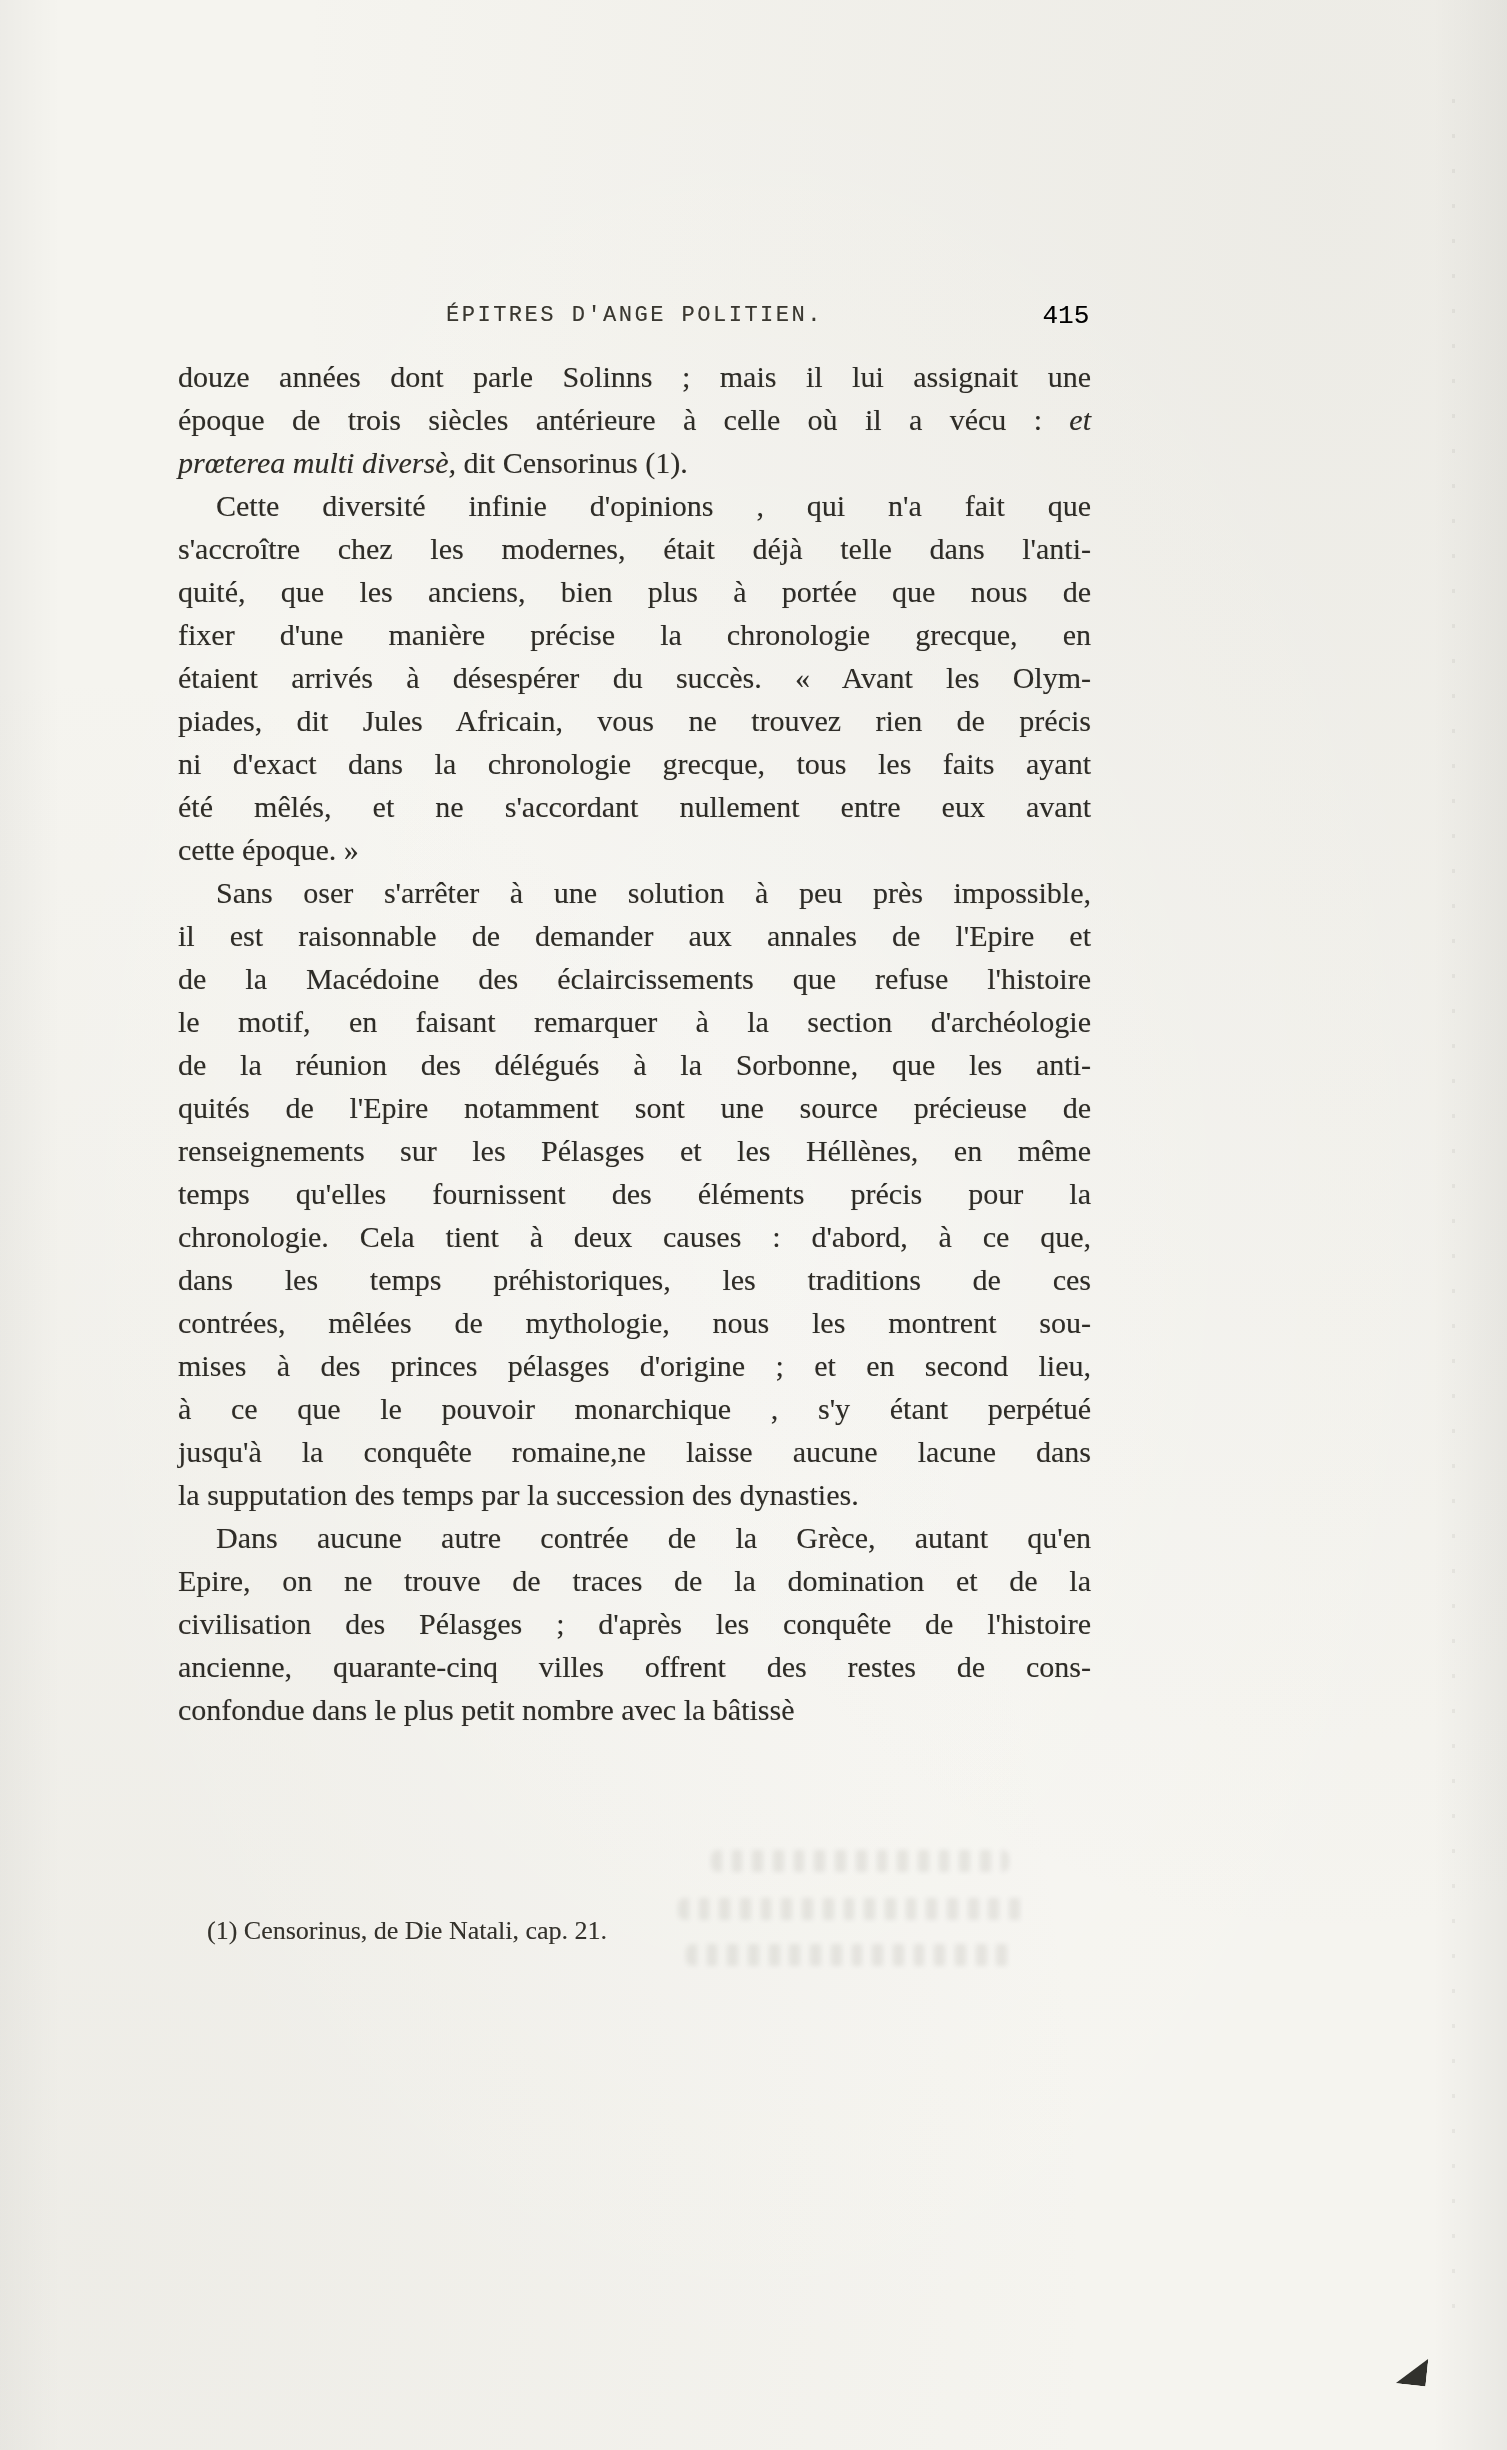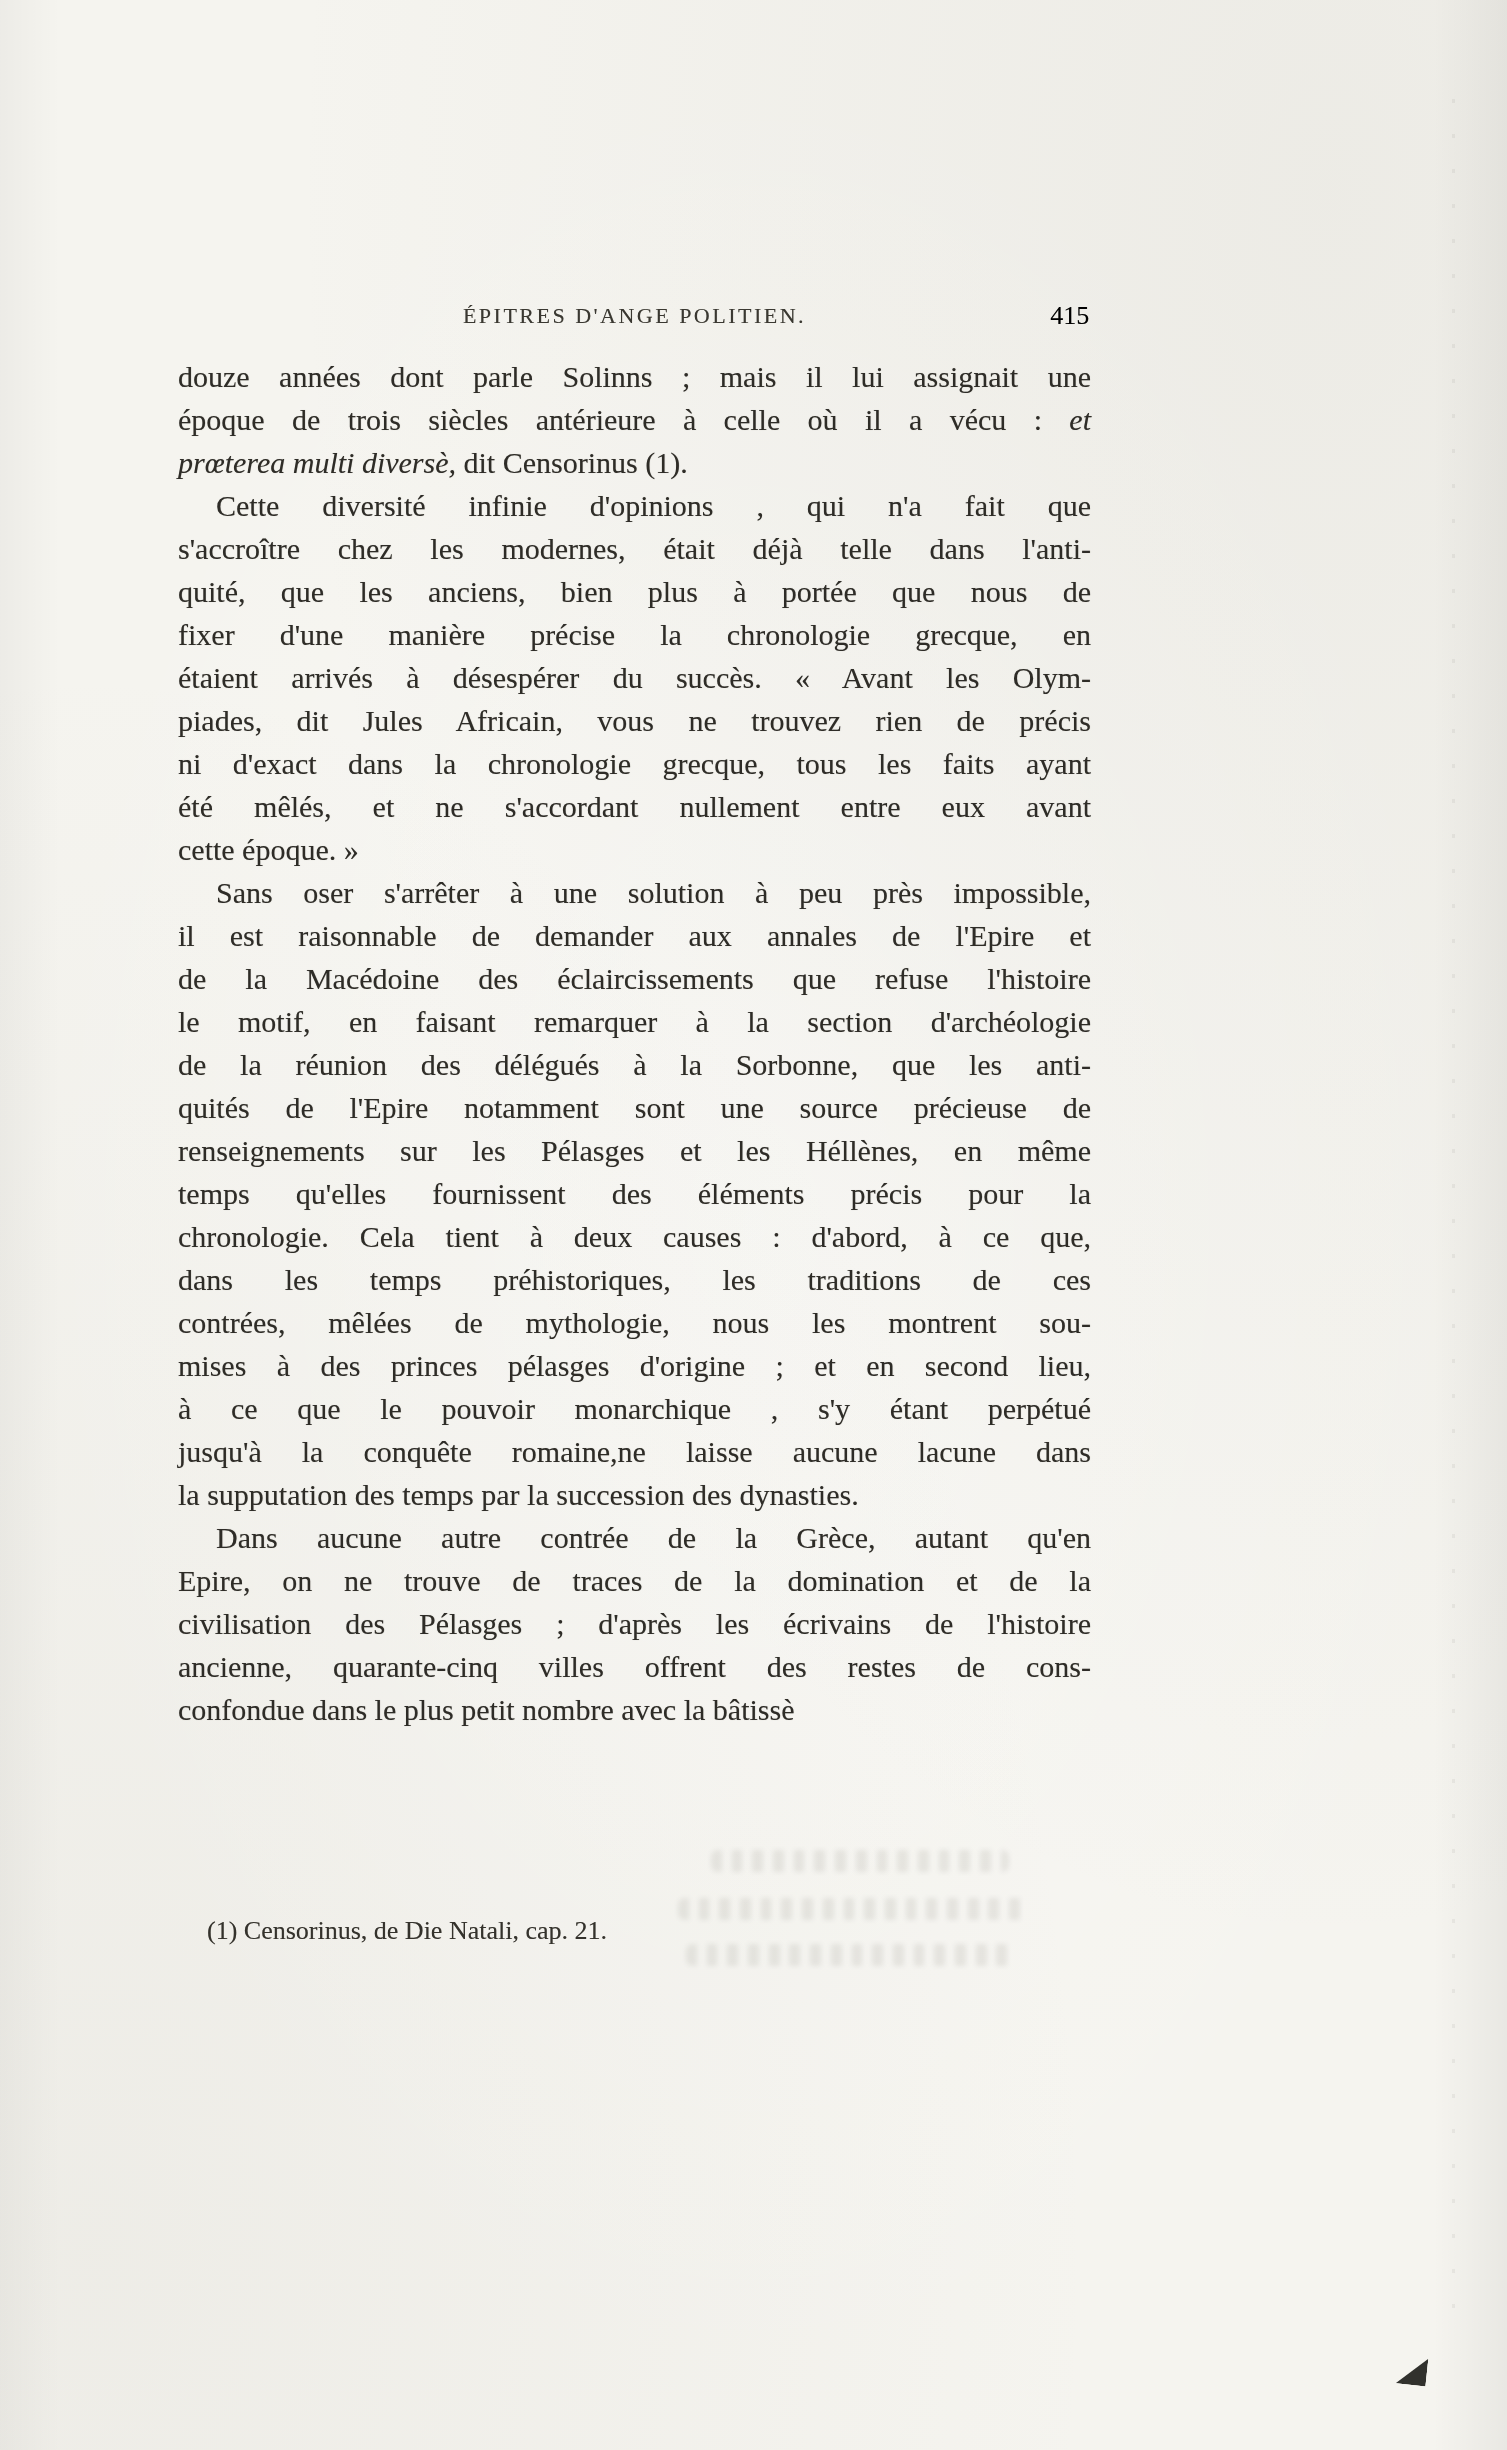--- a/index.html
+++ b/index.html
@@ -14,21 +14,21 @@
   }
   .page-texture {
     position: absolute; inset: 0; pointer-events: none;
     background:
       radial-gradient(ellipse at 88% 8%, rgba(185,182,172,0.14), transparent 55%),
       radial-gradient(ellipse at 6% 92%, rgba(185,182,172,0.12), transparent 50%),
       radial-gradient(ellipse at 50% 50%, rgba(255,255,255,0.35), transparent 70%),
       linear-gradient(90deg, rgba(0,0,0,0.035), transparent 4%, transparent 95%, rgba(0,0,0,0.05));
   }
   .header {
-    position: absolute; left: 178px; top: 301px; width: 913px; height: 38px;
+    position: absolute; left: 178px; top: 301px; width: 913px; height: 38px; font-family: Liberation Mono, monospace;
   }
   .header-title {
     position: absolute; left: 0; right: 0; top: 1.7px;
     text-align: center;
     font-size: 22px; letter-spacing: 2.5px; color: #3a3831;
     text-shadow: 0.2px 0.2px 0.6px rgba(60,58,50,0.4);
   }
   .page-number {
     position: absolute; right: 1.7px; top: 0;
     font-size: 26px; color: #000000;
@@ -112,21 +112,21 @@
       <div class="line"><span>dans les temps préhistoriques, les traditions de ces</span></div>
       <div class="line"><span>contrées, mêlées de mythologie, nous les montrent sou-</span></div>
       <div class="line"><span>mises à des princes pélasges d'origine ; et en second lieu,</span></div>
       <div class="line"><span>à ce que le pouvoir monarchique , s'y étant perpétué</span></div>
       <div class="line"><span>jusqu'à la conquête romaine,ne laisse aucune lacune dans</span></div>
       <div class="line end"><span>la supputation des temps par la succession des dynasties.</span></div>
     </div>
     <div class="paragraph">
       <div class="line indent"><span>Dans aucune autre contrée de la Grèce, autant qu'en</span></div>
       <div class="line"><span>Epire, on ne trouve de traces de la domination et de la</span></div>
-      <div class="line"><span>civilisation des Pélasges ; d'après les écrivains de l'histoire</span></div>
+      <div class="line"><span>civilisation des Pélasges ; d'après les conquête de l'histoire</span></div>
       <div class="line"><span>ancienne, quarante-cinq villes offrent des restes de cons-</span></div>
       <div class="line end"><span>confondue dans le plus petit nombre avec la bâtissè</span></div>
     </div>
   </div>
 
 <div class="footnote">(1) Censorinus, de Die Natali, cap. 21.</div>
 
 <div class="bleed-mark" style="left: 711px; top: 1850px; width: 298px; height: 21.5px;"></div>
 <div class="bleed-mark" style="left: 678px; top: 1898px; width: 347px; height: 21.5px;"></div>
 <div class="bleed-mark" style="left: 686px; top: 1944px; width: 331px; height: 21.5px;"></div>

